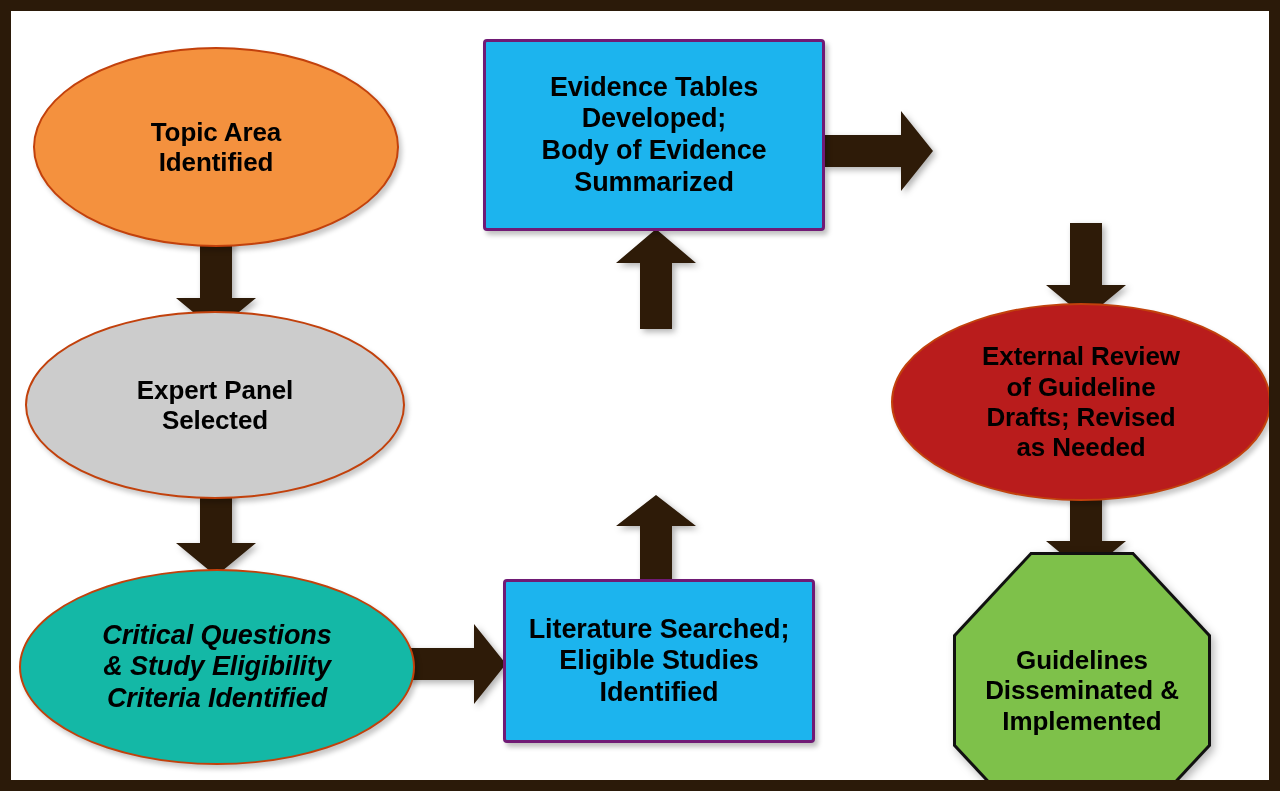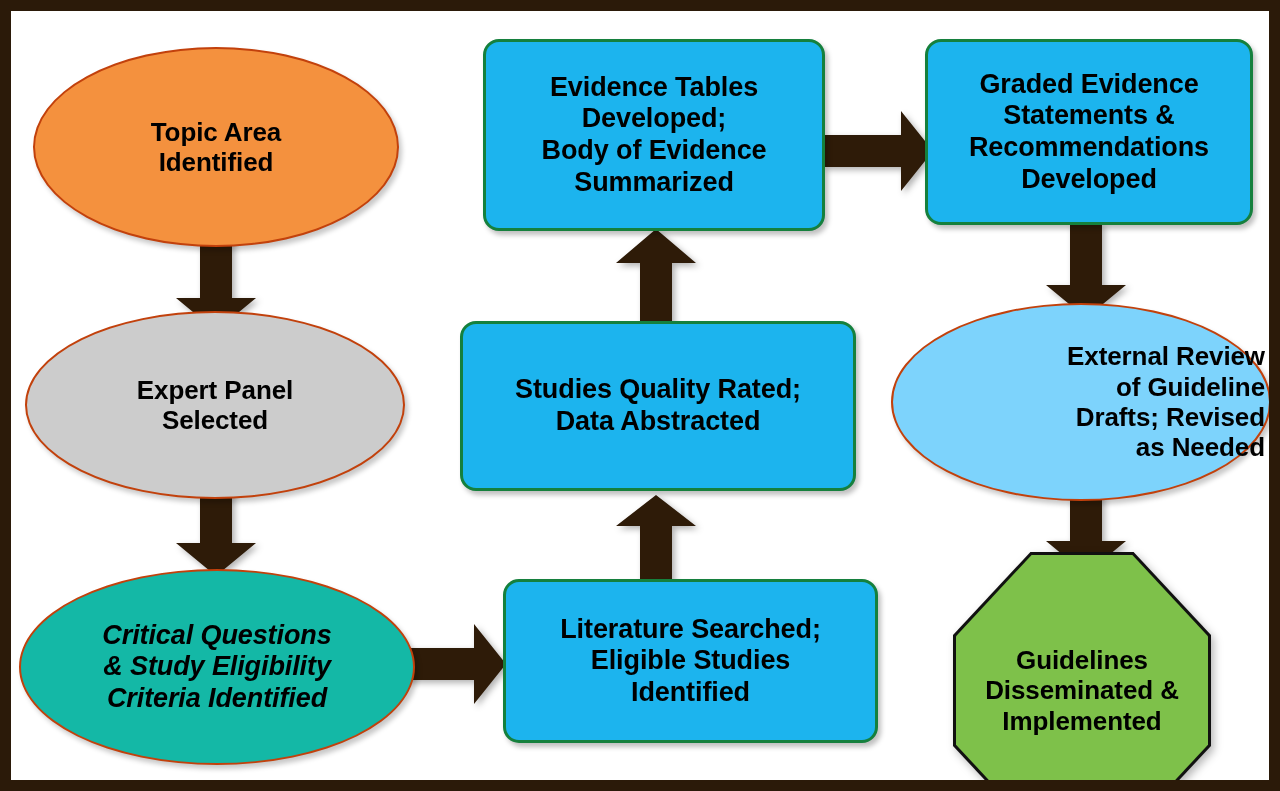--- a/index.html
+++ b/index.html
@@ -44,22 +44,22 @@
     box-sizing: border-box;
   }
 
   
   .oval {
     border-radius: 50% / 50%;
     border: 2px solid #c2410c;
     box-shadow: 3px 4px 5px rgba(0,0,0,0.22);
   }
   .rrect {
-    border-radius: 16px;
-    border: 3px solid #15803d;
+    border-radius: 4px;
+    border: 3px solid #701a75;
     box-shadow: 3px 4px 5px rgba(0,0,0,0.25);
   }
   .octa {
     border: none;
     filter: drop-shadow(3px 4px 4px rgba(0,0,0,0.28));
   }
   .octa .octa-bg {
     position: absolute;
     inset: 0;
     background: #111111;
@@ -150,39 +150,29 @@
 Criteria Identified</span>
     </div>
 
     <div class="node rrect" style="left:472px; top:28px; width:342px; height:192px; background:#1cb4ee; font-size:27px;">
       <span class="txt">Evidence Tables
 Developed;
 Body of Evidence
 Summarized</span>
     </div>
 
-    <div class="node rrect" style="left:449px; top:310px; width:396px; height:170px; background:#1cb4ee; font-size:27px;">
-      <span class="txt">Studies Quality Rated;
-Data Abstracted</span>
-    </div>
 
-    <div class="node rrect" style="left:492px; top:568px; width:375px; height:164px; background:#1cb4ee; font-size:27px;">
+    <div class="node rrect" style="left:492px; top:568px; width:312px; height:164px; background:#1cb4ee; font-size:27px;">
       <span class="txt">Literature Searched;
 Eligible Studies
 Identified</span>
     </div>
 
-    <div class="node rrect" style="left:914px; top:28px; width:328px; height:186px; background:#1cb4ee; font-size:27px;">
-      <span class="txt">Graded Evidence
-Statements &amp;
-Recommendations
-Developed</span>
-    </div>
 
-    <div class="node oval" style="left:880px; top:292px; width:380px; height:198px; background:#7dd3fc; font-size:26px;text-align:right;">
+    <div class="node oval" style="left:880px; top:292px; width:380px; height:198px; background:#b91c1c; font-size:26px;">
       <span class="txt">External Review
 of  Guideline
 Drafts; Revised
 as Needed</span>
     </div>
 
     <div class="node octa" style="left:942px; top:541px; width:258px; height:277px; font-size:26px;">
       <span class="octa-bg"></span>
       <span class="octa-fg" style="background:#7ec14a;"></span>
       <span class="txt">Guidelines

